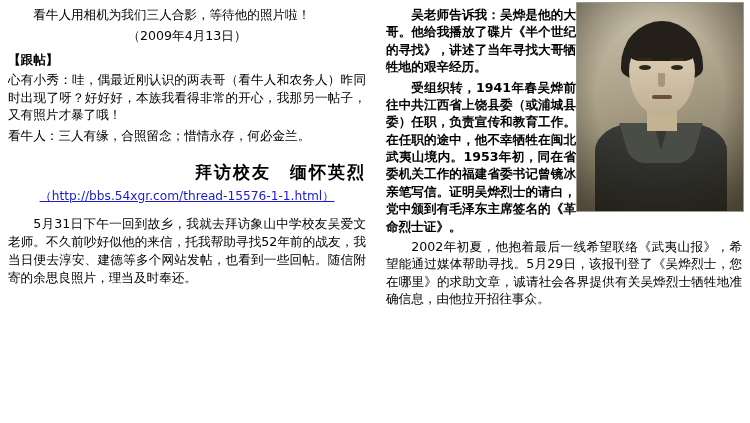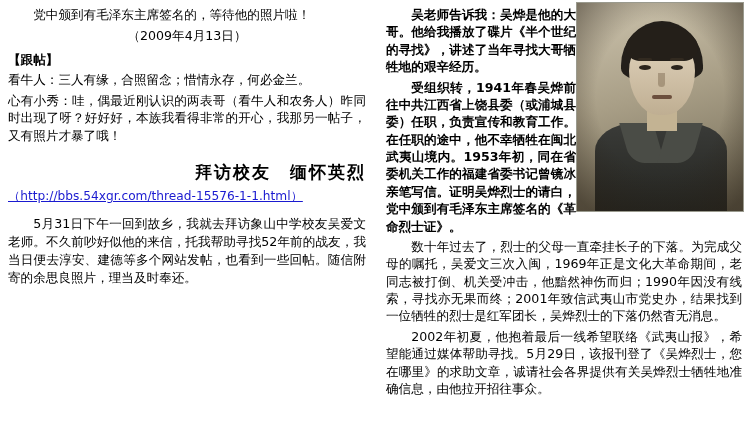--- a/index.html
+++ b/index.html
@@ -52,20 +52,21 @@
     text-align: right;
     margin: 16px 0 4px 0;
   }
   .section-sub {
     font-size: 12.6px;
     text-align: center;
     margin: 0 0 2px 0;
   }
   .link-line {
     font-size: 12.2px;
+    text-align: center;
     margin: 0 0 10px 0;
   }
   .link {
     color: #1a1ad0;
     text-decoration: underline;
   }
   .label-box {
     font-size: 12.6px;
     font-weight: bold;
     margin: 6px 0 2px 0;
@@ -177,43 +178,42 @@
   .date-line { font-size: 12.6px; text-align: center; margin-top: 2px; }
   .hang { text-indent: 0; }
 </style>
 </head>
 <body>
 
 <div id="page">
 
   <div class="col col-left">
     <div class="left-block">
-      <p class="indent">党中颁到有毛泽东主席签名的，等待他的照片啦！</p>
+      <p class="indent">看牛人用相机为我们三人合影，等待他的照片啦！</p>
       <p class="date-line">（2009年4月13日）</p>
       <p class="label-box">【跟帖】</p>
+      <p class="indent hang">心有小秀：哇，偶最近刚认识的两表哥（看牛人和农务人）昨同时出现了呀？好好好，本族我看得非常的开心，我那另一帖子，又有照片才暴了哦！</p>
       <p class="indent hang">看牛人：三人有缘，合照留念；惜情永存，何必金兰。</p>
-      <p class="indent hang">心有小秀：哇，偶最近刚认识的两表哥（看牛人和农务人）昨同时出现了呀？好好好，本族我看得非常的开心，我那另一帖子，又有照片才暴了哦！</p>
 
       <div class="section-title">拜访校友　缅怀英烈</div>
       <div class="link-line">
         <span class="link">（http://bbs.54xgr.com/thread-15576-1-1.html）</span>
       </div>
 
       <p class="indent">5月31日下午一回到故乡，我就去拜访象山中学校友吴爱文老师。不久前吵好似他的来信，托我帮助寻找52年前的战友，我当日便去淳安、建德等多个网站发帖，也看到一些回帖。随信附寄的余思良照片，理当及时奉还。</p>
 
     </div>
   </div>
 
   <div class="col col-right">
     <div class="right-text-narrow" style="min-height:206px;">
       <p class="indent tight">吴老师告诉我：吴烨是他的大哥。他给我播放了碟片《半个世纪的寻找》，讲述了当年寻找大哥牺牲地的艰辛经历。</p>
       <p class="indent tight">受组织转，1941年春吴烨前往中共江西省上饶县委（或浦城县委）任职，负责宣传和教育工作。在任职的途中，他不幸牺牲在闽北武夷山境内。1953年初，同在省委机关工作的福建省委书记曾镜冰亲笔写信。证明吴烨烈士的请白，党中颁到有毛泽东主席签名的《革命烈士证》。</p>
     </div>
     <div class="right-after-photo">
-      <p class="indent tight">数十年过去了，烈士的父母一直牵挂长子的下落。为完成父母的嘱托，吴爱文三次入闽，1969年正是文化大革命期间，老同志被打倒、机关受冲击，他黯然神伤而归；1990年因没有线索，寻找亦无果而终；2001年致信武夷山市党史办，结果找到一位牺牲的烈士是红军团长，吴烨烈士的下落仍然杳无消息。</p>
       <p class="indent tight">2002年初夏，他抱着最后一线希望联络《武夷山报》，希望能通过媒体帮助寻找。5月29日，该报刊登了《吴烨烈士，您在哪里》的求助文章，诚请社会各界提供有关吴烨烈士牺牲地准确信息，由他拉开招往事众。</p>
     </div>
   </div>
 
   <div class="photo-wrap">
     <div class="photo">
       <div class="ph-bg"></div>
       <div class="ph-body"></div>
       <div class="ph-collar-l"></div>
       <div class="ph-collar-r"></div>

